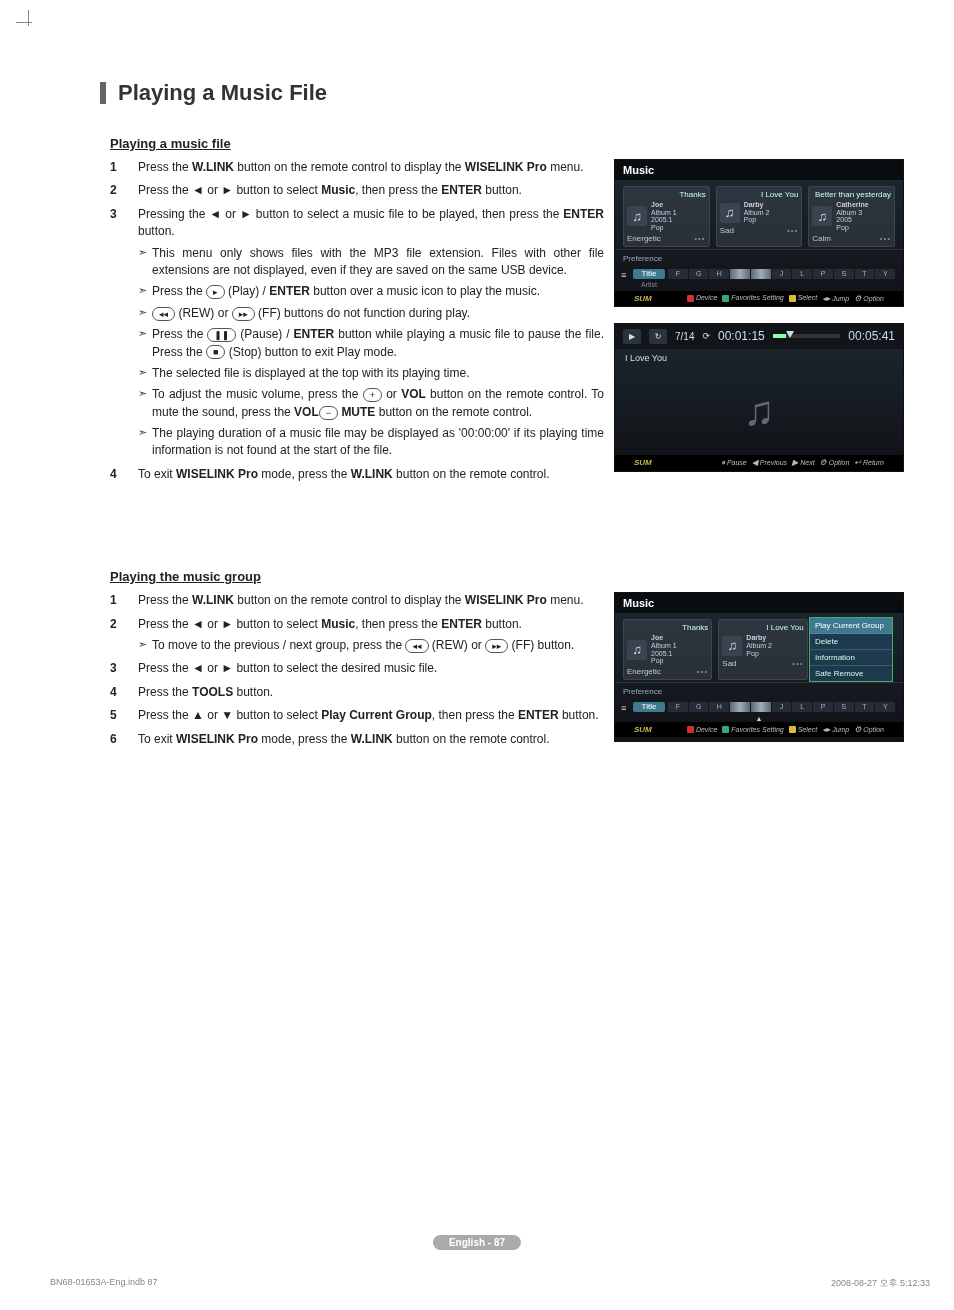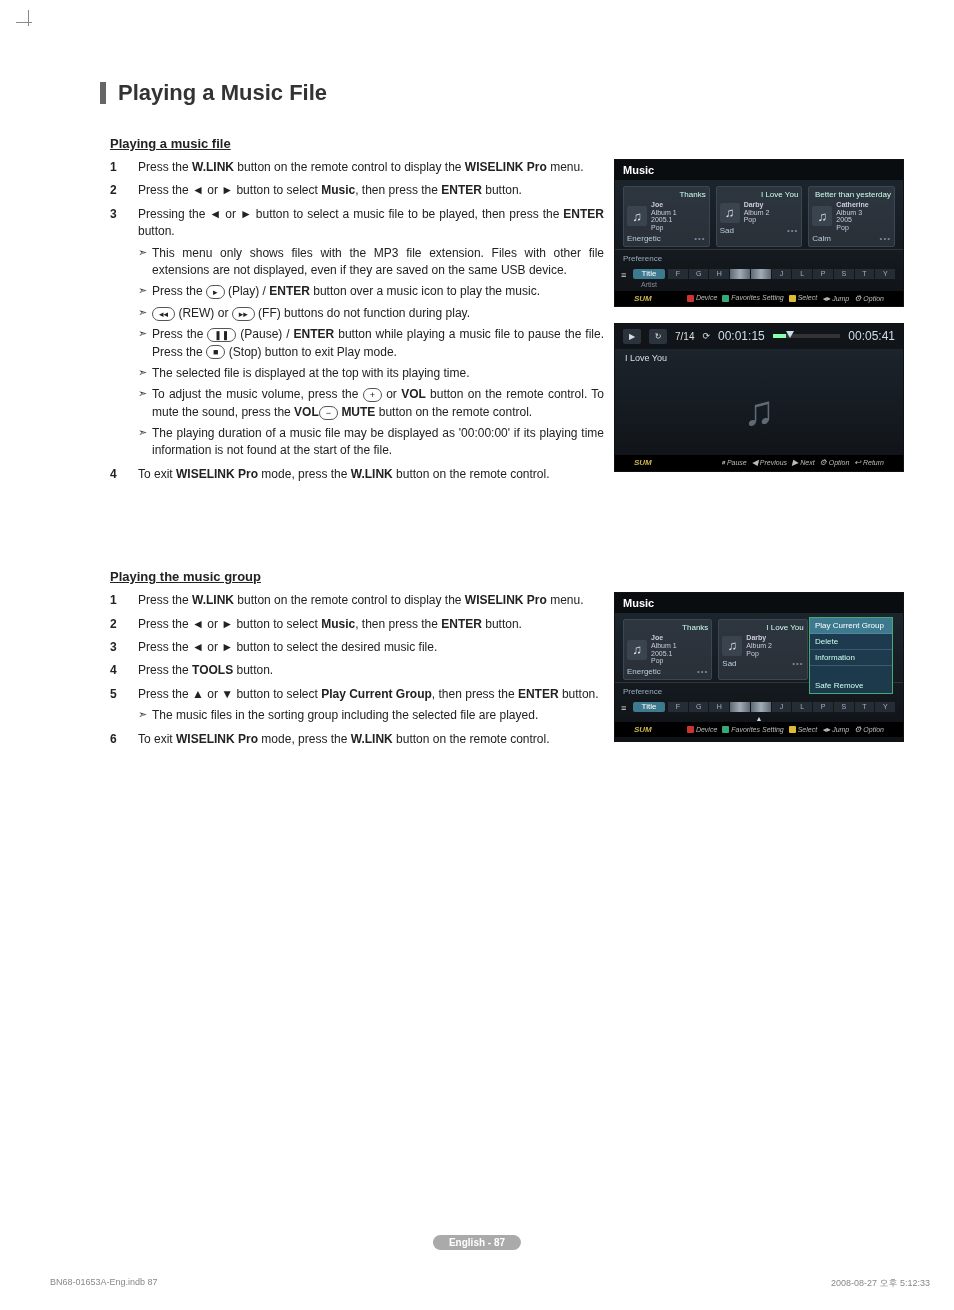--- a/index.html
+++ b/index.html
@@ -58,21 +58,21 @@
   .player .p-top .time { font-size:12px; color:#cde;}
   .player .p-top .bar { flex:1; height:4px; background:#333; position:relative;}
   .player .p-top .bar .fill{position:absolute;left:0;top:0;bottom:0;width:20%;background:#8fa;}
   .player .p-top .bar .knob{position:absolute;left:20%;top:-3px;width:0;height:0;border-left:4px solid transparent;border-right:4px solid transparent;border-top:7px solid #cde;}
   .player .song { padding:4px 10px; font-size:9px; color:#dde;}
   .player .big { height:88px; display:flex; align-items:center; justify-content:center; font-size:42px; color:#606a74;}
   
   .ctx-menu { position:absolute; right:10px; top:24px; width:84px; background:rgba(30,60,80,.95); border:1px solid #4a7; font-size:8px;}
   .ctx-menu div { padding:3px 5px; border-bottom:1px solid rgba(120,170,190,.3); color:#cfe;}
   .ctx-menu div.hl { background:#3e7a8f; color:#fff; }
-  .ctx-menu div:last-child{border-bottom:none;margin-top:12px;}
+  .ctx-menu div:last-child{border-bottom:none;}
   .tri-up { text-align:center; color:#cde; font-size:7px; padding-top:1px;}
   
   .pg-badge { position:absolute; left:50%; bottom:60px; transform:translateX(-50%); background:#aaa; color:#fff; border-radius:10px; padding:2px 16px; font-size:10px; font-weight:bold;}
   .doc-foot { position:absolute; bottom:20px; left:50px; right:24px; display:flex; justify-content:space-between; font-size:9px; color:#888;}
   .crop-mark { position:absolute; width:20px; height:20px; }
   .crop-mark::before, .crop-mark::after{content:"";position:absolute;background:#888;}
   .crop-mark.tl{top:10px;left:16px;} .crop-mark.tl::before{left:12px;top:0;width:1px;height:16px;} .crop-mark.tl::after{left:0;top:12px;width:16px;height:1px;}
 </style>
 </head>
 <body>
@@ -211,33 +211,33 @@
   <div class="sub-head">Playing the music group</div>
   <div class="two-col">
     <div class="col-text">
       <ol class="steps" id="s2-steps">
           <li>
             <span class="num">1</span>
             <div class="body">Press the <span class="bold">W.LINK</span> button on the remote control to display the <span class="bold">WISELINK Pro</span> menu.</div>
           </li>
           <li>
             <span class="num">2</span>
-            <div class="body">Press the ◄ or ► button to select <span class="bold">Music</span>, then press the <span class="bold">ENTER</span> button.</div>
+            <div class="body">Press the ◄ or ► button to select <span class="bold">Music</span>, then press the <span class="bold">ENTER</span> button.<div class="sub">To move to the previous / next group, press the <span class="keycap">◂◂</span> (REW) or <span class="keycap">▸▸</span> (FF) button.</div></div>
           </li>
           <li>
             <span class="num">3</span>
             <div class="body">Press the ◄ or ► button to select the desired music file.</div>
           </li>
           <li>
             <span class="num">4</span>
             <div class="body">Press the <span class="bold">TOOLS</span> button.</div>
           </li>
           <li>
             <span class="num">5</span>
-            <div class="body">Press the ▲ or ▼ button to select <span class="bold">Play Current Group</span>, then press the <span class="bold">ENTER</span> button.<div class="sub">The music files in the sorting group including the selected file are played.</div></div>
+            <div class="body">Press the ▲ or ▼ button to select <span class="bold">Play Current Group</span>, then press the <span class="bold">ENTER</span> button.</div>
           </li>
           <li>
             <span class="num">6</span>
             <div class="body">To exit <span class="bold">WISELINK Pro</span> mode, press the <span class="bold">W.LINK</span> button on the remote control.</div>
           </li>
         </ol>
     </div>
     <div class="col-screens">
 
       <div class="screen" style="min-height:150px;">

